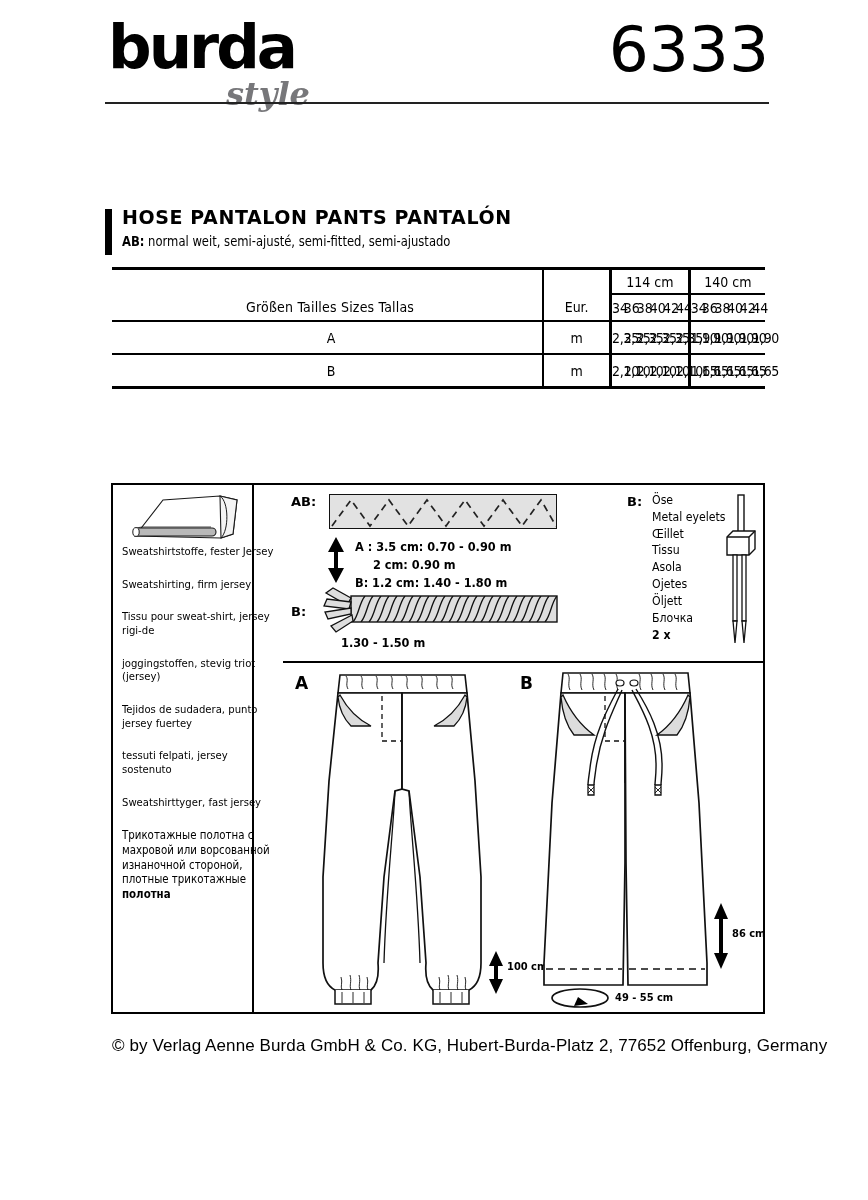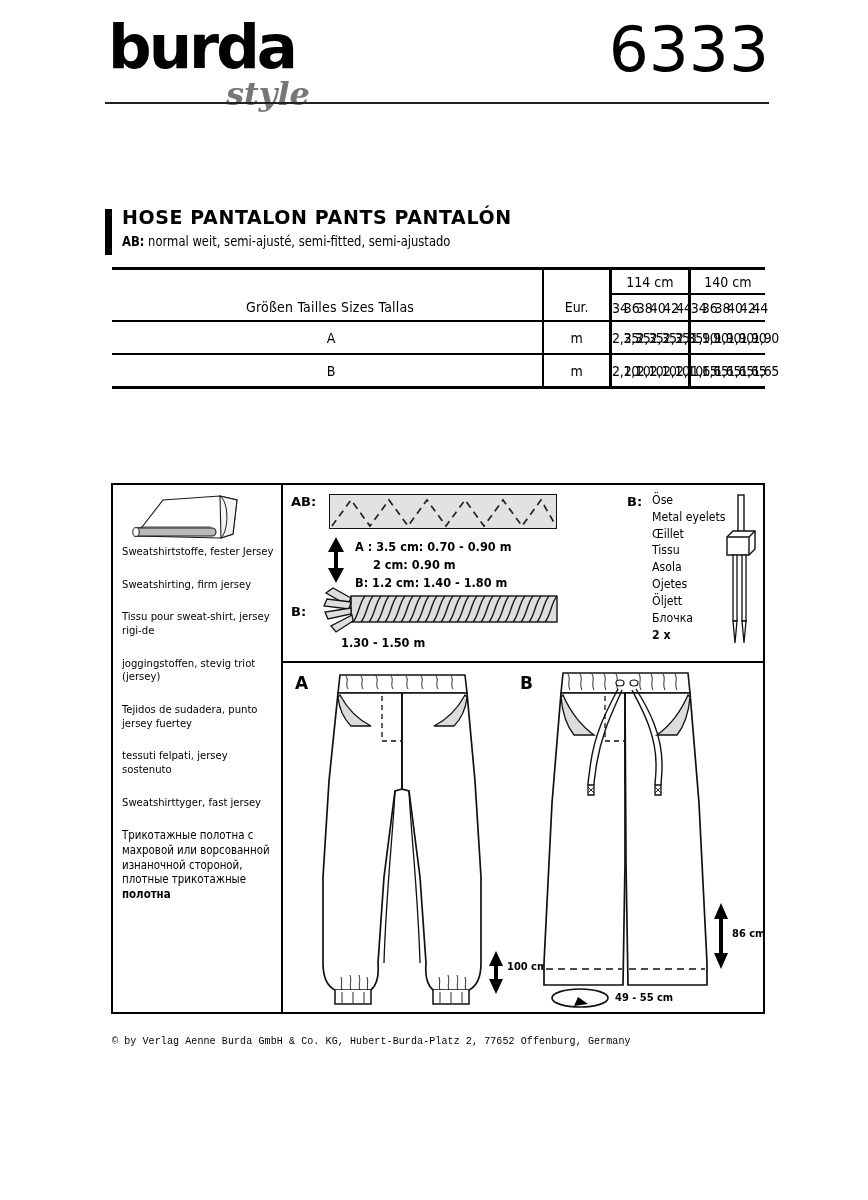--- a/index.html
+++ b/index.html
@@ -155,21 +155,21 @@
     left: 111px;
     top: 483px;
     width: 654px;
     height: 531px;
     border: 2px solid #000;
     box-sizing: border-box;
   }
   .panel-left {
     position: absolute;
     left: 0; top: 0;
-    width: 170px;
+    width: 141px;
     height: 527px;
     border-right: 2px solid #000;
     box-sizing: border-box;
   }
   .panel-right-top {
     position: absolute;
     left: 170px; top: 0;
     width: 480px;
     height: 178px;
     border-bottom: 2px solid #000;
@@ -306,22 +306,22 @@
     font-size: 11px;
     font-weight: 700;
     white-space: nowrap;
   }
 
   
   .footer {
     position: absolute;
     left: 112px;
     top: 1028px;
-    font-family: Liberation Mono, monospace;
-    font-size: 10px;
+    font-family: Liberation Sans, sans-serif;
+    font-size: 17px;
     letter-spacing: 0.1px;
     white-space: nowrap;
     margin-top: 8px;
   }
 </style>
 </head>
 <body>
 
 <div class="page">
 

